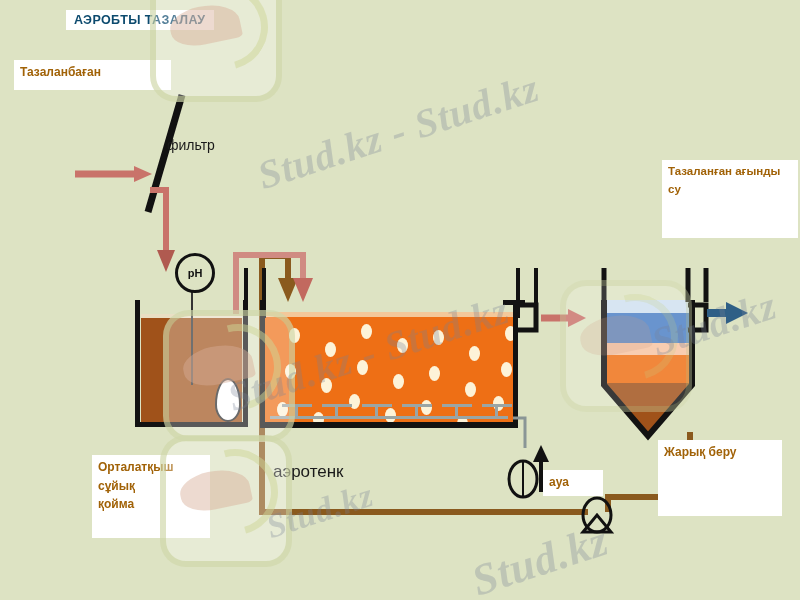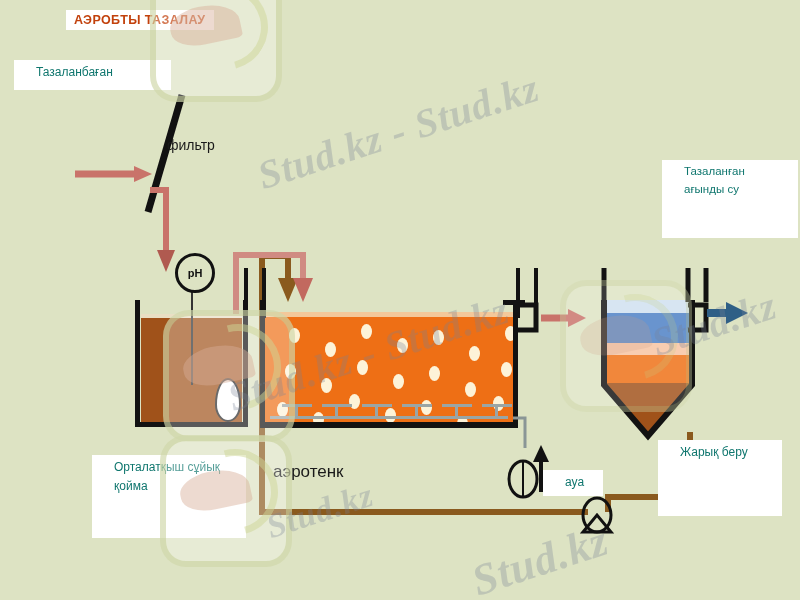--- a/index.html
+++ b/index.html
@@ -58,37 +58,38 @@
     border: 7px solid rgba(205,214,150,0.5);
     border-left-color: transparent;
     border-bottom-color: transparent;
     transform: rotate(30deg);
   }
 
   
   .label-box {
     position: absolute;
     background: #ffffff;
-    color: #0f766e;
+    color: #a16207;
     font-size: 12px;
     line-height: 1.55;
-    padding: 3px 22px;
+    padding: 3px 6px;
     box-sizing: border-box;
     z-index: 30;
+    font-weight: bold;
   }
   .label-plain {
     position: absolute;
     color: #1a1a1a;
     z-index: 30;
     white-space: nowrap;
   }
   .title-box {
     position: absolute;
     background: #ffffff;
-    color: #c2410c;
+    color: #0c4a6e;
     font-size: 12.5px;
     font-weight: bold;
     letter-spacing: .4px;
     padding: 3px 8px;
     z-index: 30;
     white-space: nowrap;
   }
 
   .tank { position: absolute; z-index: 10; }
   .wall {
@@ -295,21 +296,21 @@
 
     <g>
       <line x1="541" y1="492" x2="541" y2="457" stroke="#111" stroke-width="4"></line>
       <polygon points="541,445 533,462 549,462" fill="#111"></polygon>
     </g>
 
     <ellipse cx="597" cy="515" rx="14" ry="17" fill="none" stroke="#111" stroke-width="3"></ellipse>
     <path d="M583,532 L611,532 L597,515 Z" fill="none" stroke="#111" stroke-width="3"></path>
   </svg>
 
-  <div class="label-box" style="left:92px;top:455px;width:154px;height:83px;">
+  <div class="label-box" style="left:92px;top:455px;width:118px;height:83px;">
     <div>Орталатқыш сұйық</div>
     <div>қойма</div>
   </div>
 
   <div class="label-plain" style="left:273px;top:462px;font-size:17px;">аэротенк</div>
 
   <div class="label-box" style="left:543px;top:470px;width:60px;height:26px;font-size:12px;">ауа</div>
 
   <div class="label-box" style="left:658px;top:440px;width:124px;height:76px;">
     <div>Жарық беру</div>

